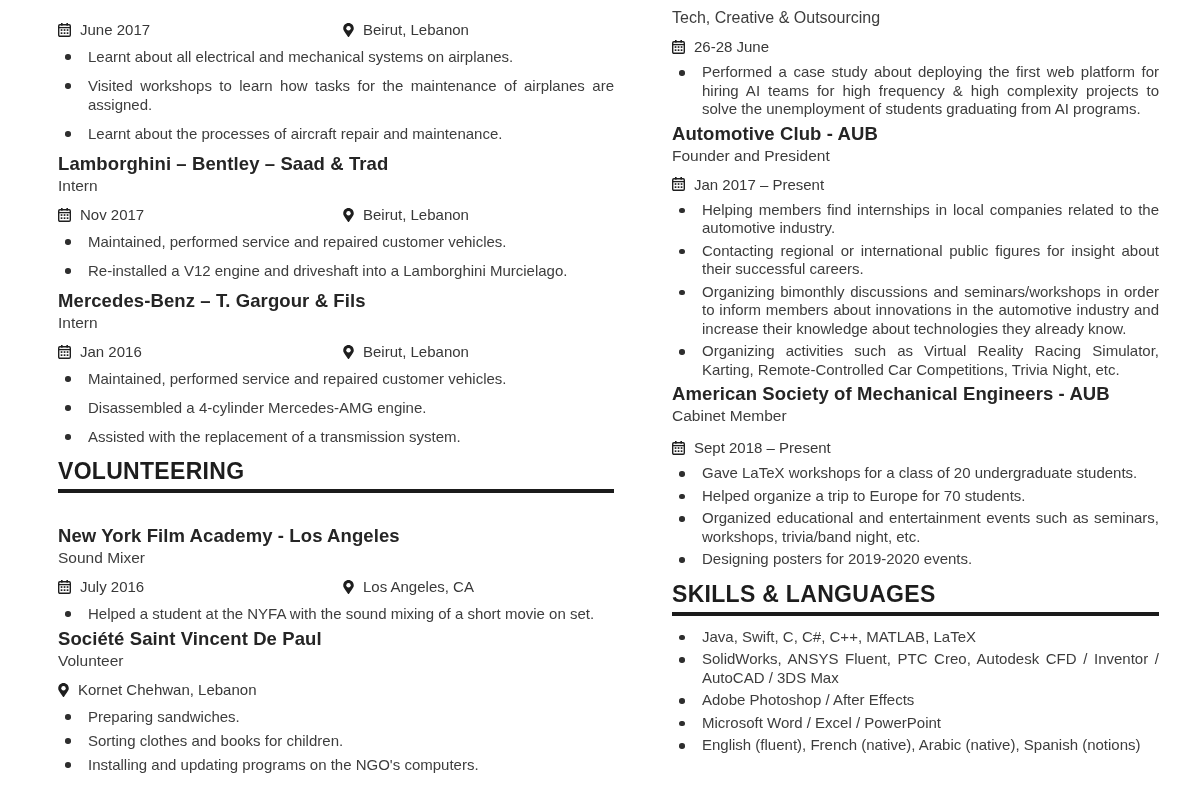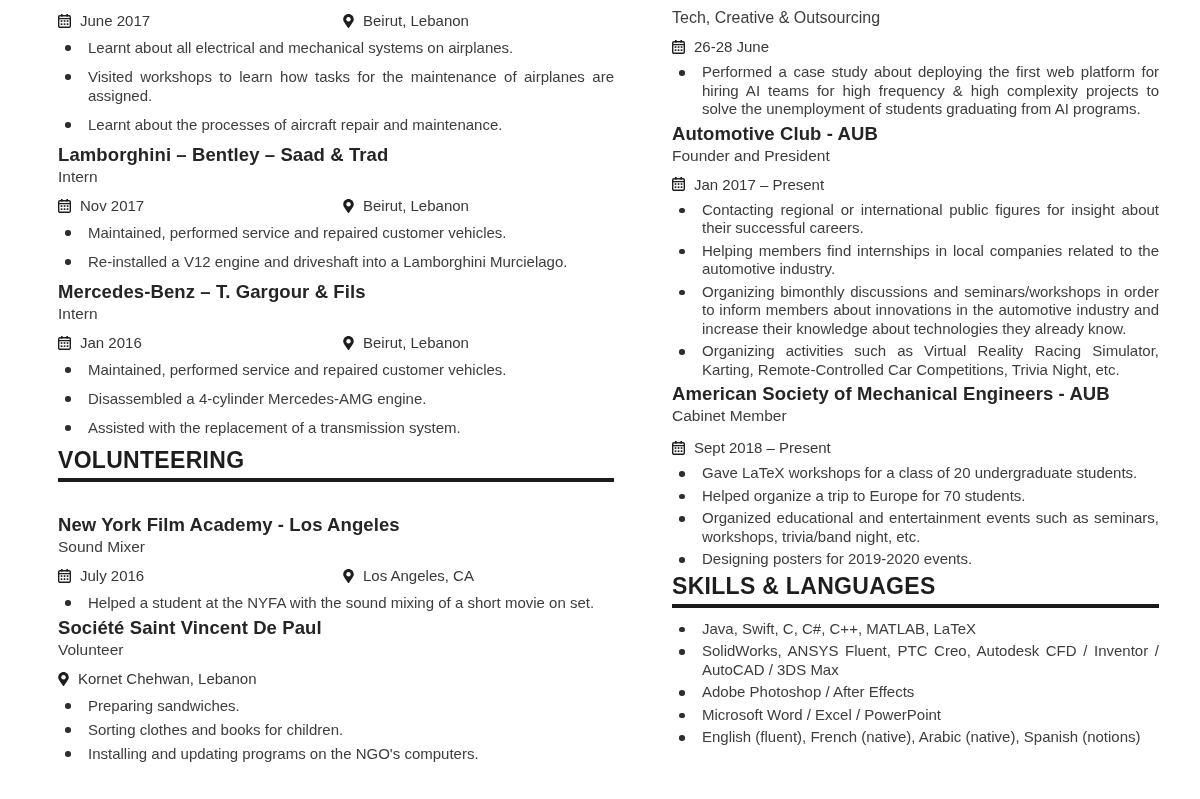--- a/index.html
+++ b/index.html
@@ -4,21 +4,21 @@
 <style>
   html,body{margin:0;padding:0;}
   body{
     width:1200px;height:799px;overflow:hidden;background:#ffffff;
     font-family:"Liberation Sans","DejaVu Sans",sans-serif;
     color:#3d3d3d;
     -webkit-font-smoothing:antialiased;
   }
   .page{position:relative;width:1200px;height:799px;background:#ffffff;}
   .col{position:absolute;top:0;}
-  .col-left{left:58px;width:556px;padding-top:12px;}
+  .col-left{left:58px;width:556px;padding-top:21px;}
   .col-right{left:672px;width:487px;padding-top:8px;}
 
   .entry{margin:0;}
   .entry-title{
     font-size:18.5px;line-height:22px;font-weight:bold;color:#252525;
     margin:4px 0 0 0;letter-spacing:0.1px;
   }
   .entry-role{font-size:15.5px;line-height:20px;color:#3d3d3d;margin:1px 0 0 0;}
 
   .meta-row{display:flex;align-items:center;margin-top:10px;font-size:15px;color:#383838;}
@@ -33,21 +33,21 @@
     hyphens:auto;-webkit-hyphens:auto;
   }
   ul.bullets li::before{
     content:"";position:absolute;left:7px;top:7px;width:5.5px;height:5.5px;
     border-radius:50%;background:#2e2e2e;
   }
   .col-right ul.bullets{margin-top:8px;}
   .col-right ul.bullets li{margin-bottom:4px;line-height:18.5px;}
   .tight ul.bullets li{margin-bottom:5px;}
 
-  .section-header{margin-top:4px;}
+  .section-header{margin-top:12px;}
   .section-title{
     font-size:23px;line-height:26px;font-weight:bold;color:#1d1d1d;
     margin:0;letter-spacing:0.3px;
   }
   .section-rule{height:4px;background:#1b1b1b;margin-top:5px;border:0;}
   .section-body{margin-top:32px;}
 
   svg{display:block;}
 </style>
 </head>
@@ -279,22 +279,22 @@
                 <rect x="8.7" y="6.2" width="1.7" height="1.7" fill="#1e1e1e"></rect>
                 <rect x="2.7" y="9.3" width="1.7" height="1.7" fill="#1e1e1e"></rect>
                 <rect x="5.7" y="9.3" width="1.7" height="1.7" fill="#1e1e1e"></rect>
                 <rect x="8.7" y="9.3" width="1.7" height="1.7" fill="#1e1e1e"></rect>
               </svg>
           </span>
           <span class="meta-text">Jan 2017 – Present</span>
         </span>
       </div>
       <ul class="bullets">
+        <li>Helping members find internships in local companies related to the automotive industry.</li>
         <li>Contacting regional or international public figures for insight about their successful careers.</li>
-        <li>Helping members find internships in local companies related to the automotive industry.</li>
         <li>Organizing bimonthly discussions and seminars/workshops in order to inform members about innovations in the automotive industry and increase their knowledge about technologies they already know.</li>
         <li>Organizing activities such as Virtual Reality Racing Simulator, Karting, Remote-Controlled Car Competitions, Trivia Night, etc.</li>
       </ul>
     </section>
 
     <section class="entry">
       <h3 class="entry-title">American Society of Mechanical Engineers - AUB</h3>
       <div class="entry-role">Cabinet Member</div>
       <div class="meta-row" style="margin-top:13px;">
         <span class="meta date-cell">

